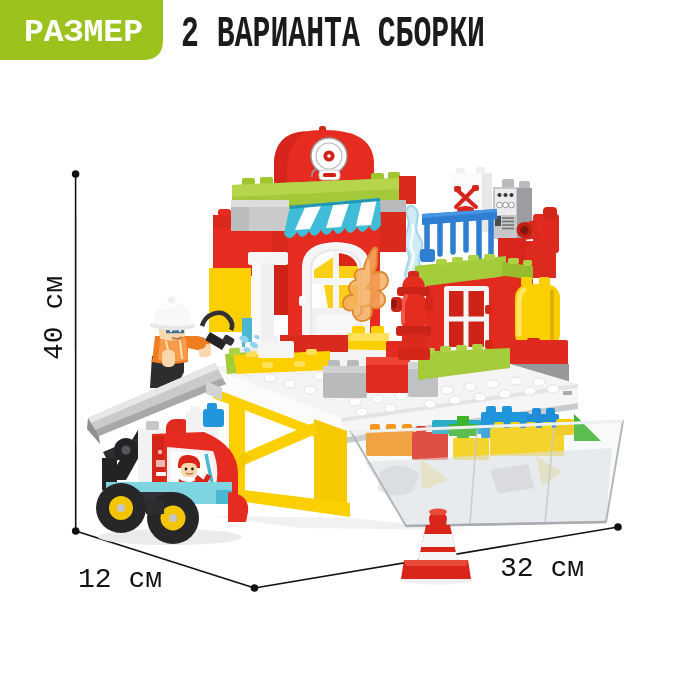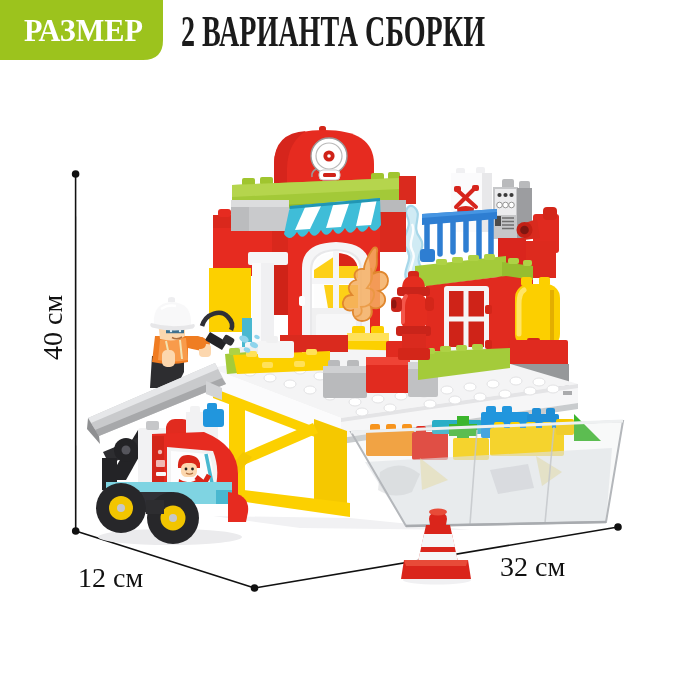--- a/index.html
+++ b/index.html
@@ -1,17 +1,17 @@
 <!DOCTYPE html>
 <html><head>
 <meta charset="utf-8">
 <style>
   html,body{margin:0;padding:0;background:#fff;}
   #stage{position:relative;width:700px;height:700px;background:#fff;overflow:hidden;
-         font-family:Liberation Serif, serif;}
+         font-family:Liberation Mono, monospace;}
   svg{position:absolute;left:0;top:0;}
 </style>
 </head>
 <body>
 <div id="stage">
 <svg width="700" height="700" viewBox="0 0 700 700">
 
   <path d="M0,0 H163 V40 Q163,60 143,60 H0 Z" fill="#9cc31d"></path>
 
   <text x="24" y="41" font-size="31" font-weight="bold" fill="#ffffff" textLength="119" lengthAdjust="spacingAndGlyphs">РАЗМЕР</text>

